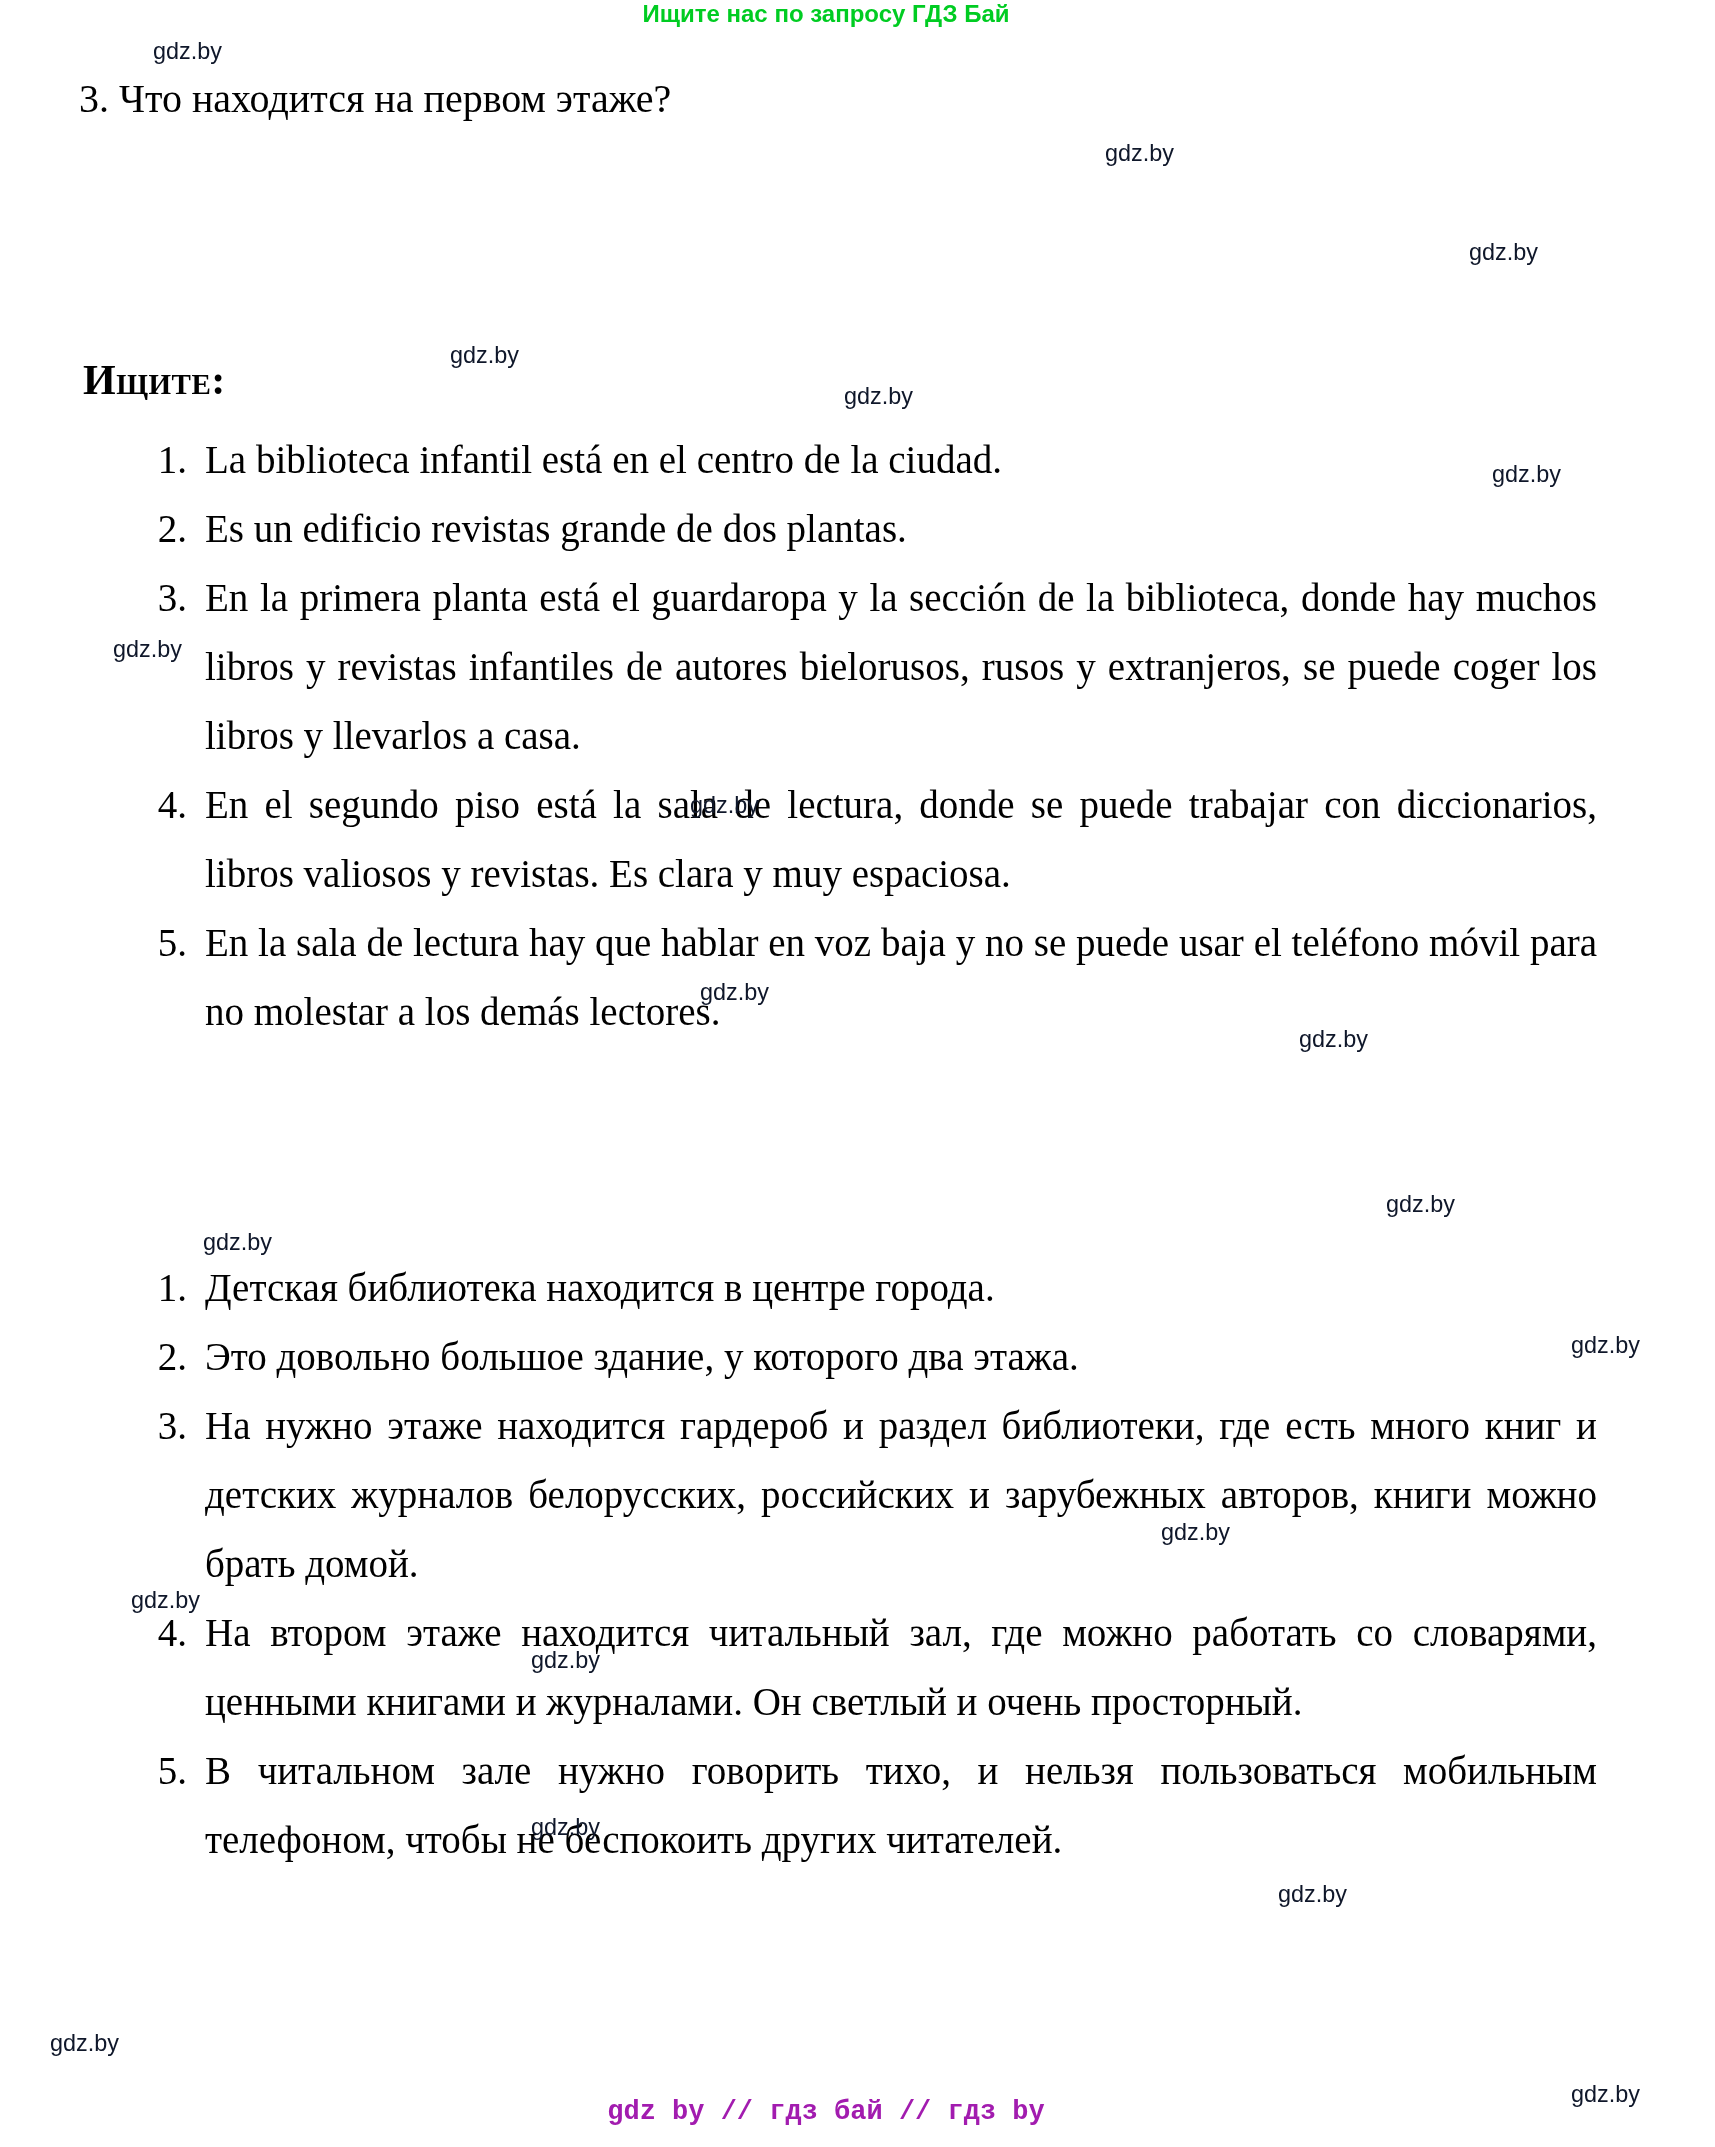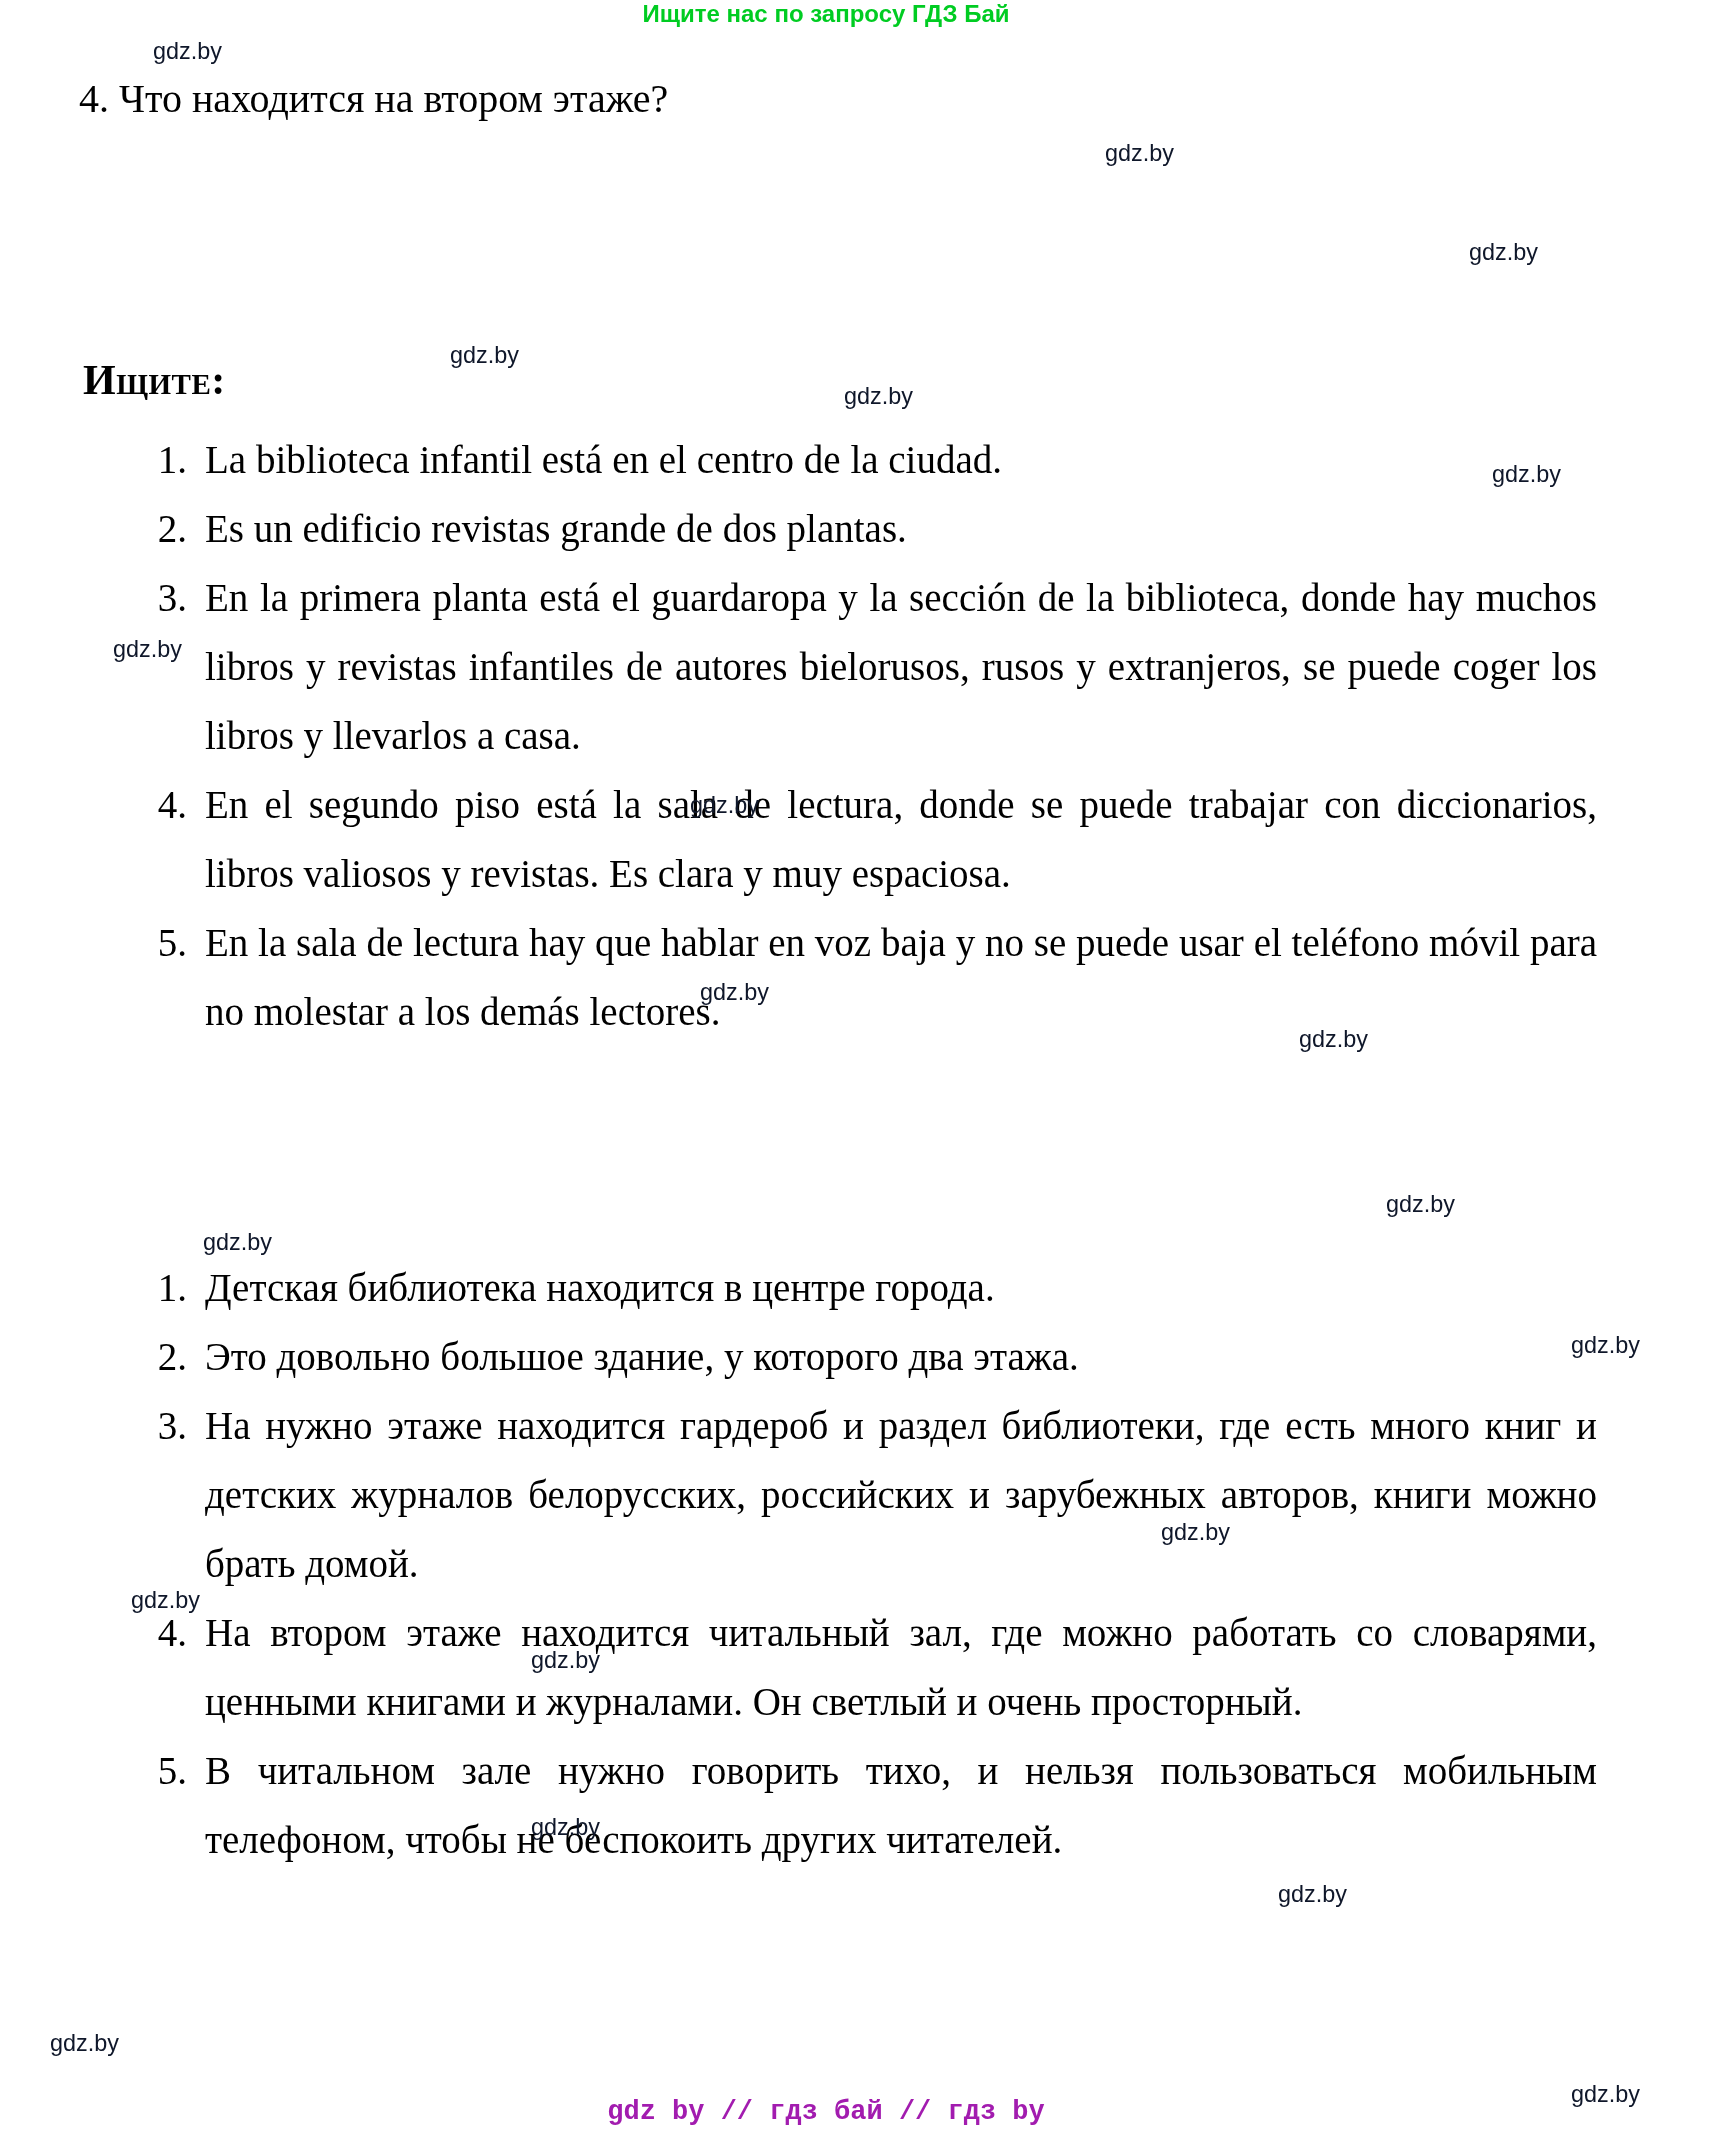--- a/index.html
+++ b/index.html
@@ -124,21 +124,21 @@
 </head>
 <body>
 
 <div id="page">
 
   <div class="promo-header">Ищите нас по запросу ГДЗ Бай</div>
 
   <div class="content">
 
     <div class="q-list">
-      <div class="q-line">4. Что находится на втором этаже?</div>
+      <div class="q-line">3. Что находится на первом этаже?</div>
     </div>
 
     <div class="answer-head">Ищите:</div>
 
     <div class="ans-block es">
         <div class="ans-item single">
           <span class="num">1.</span>
           <span class="body">La biblioteca infantil está en el centro de la ciudad.</span>
         </div>
         <div class="ans-item single">

